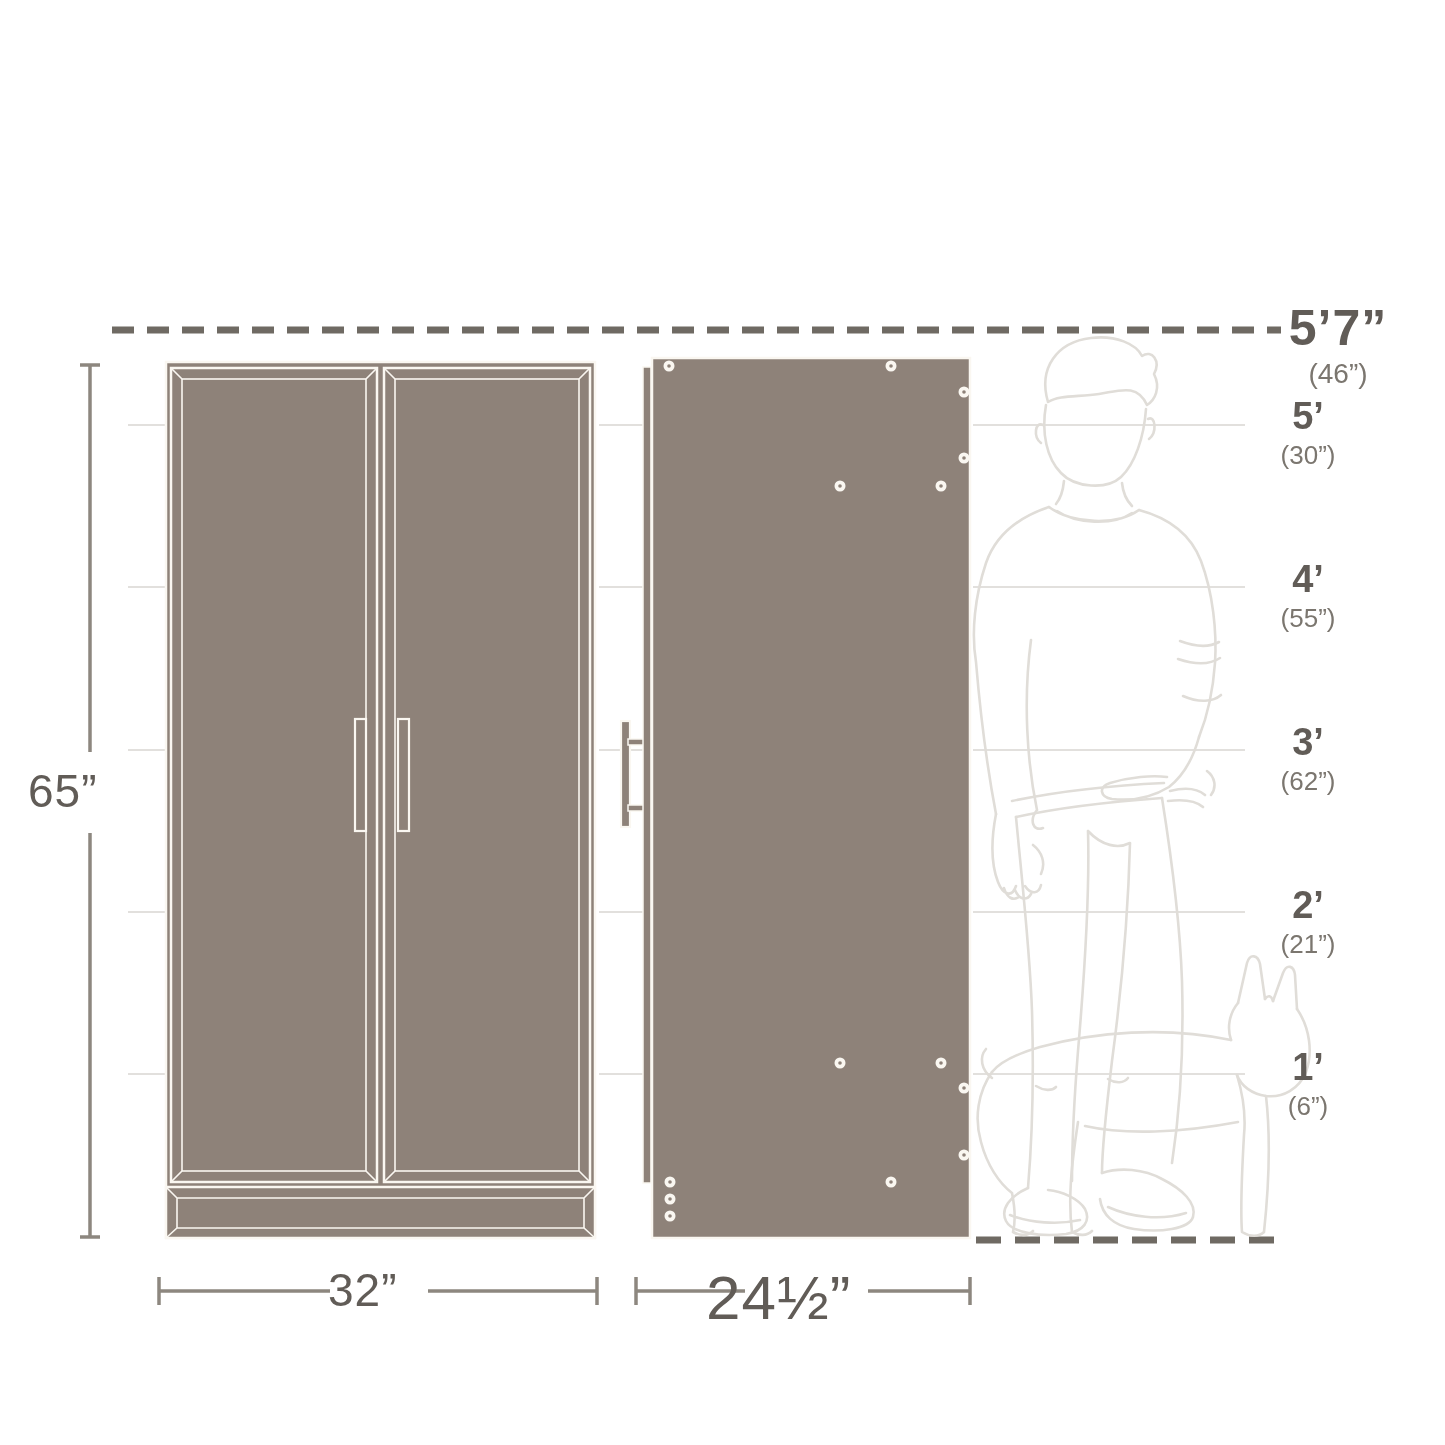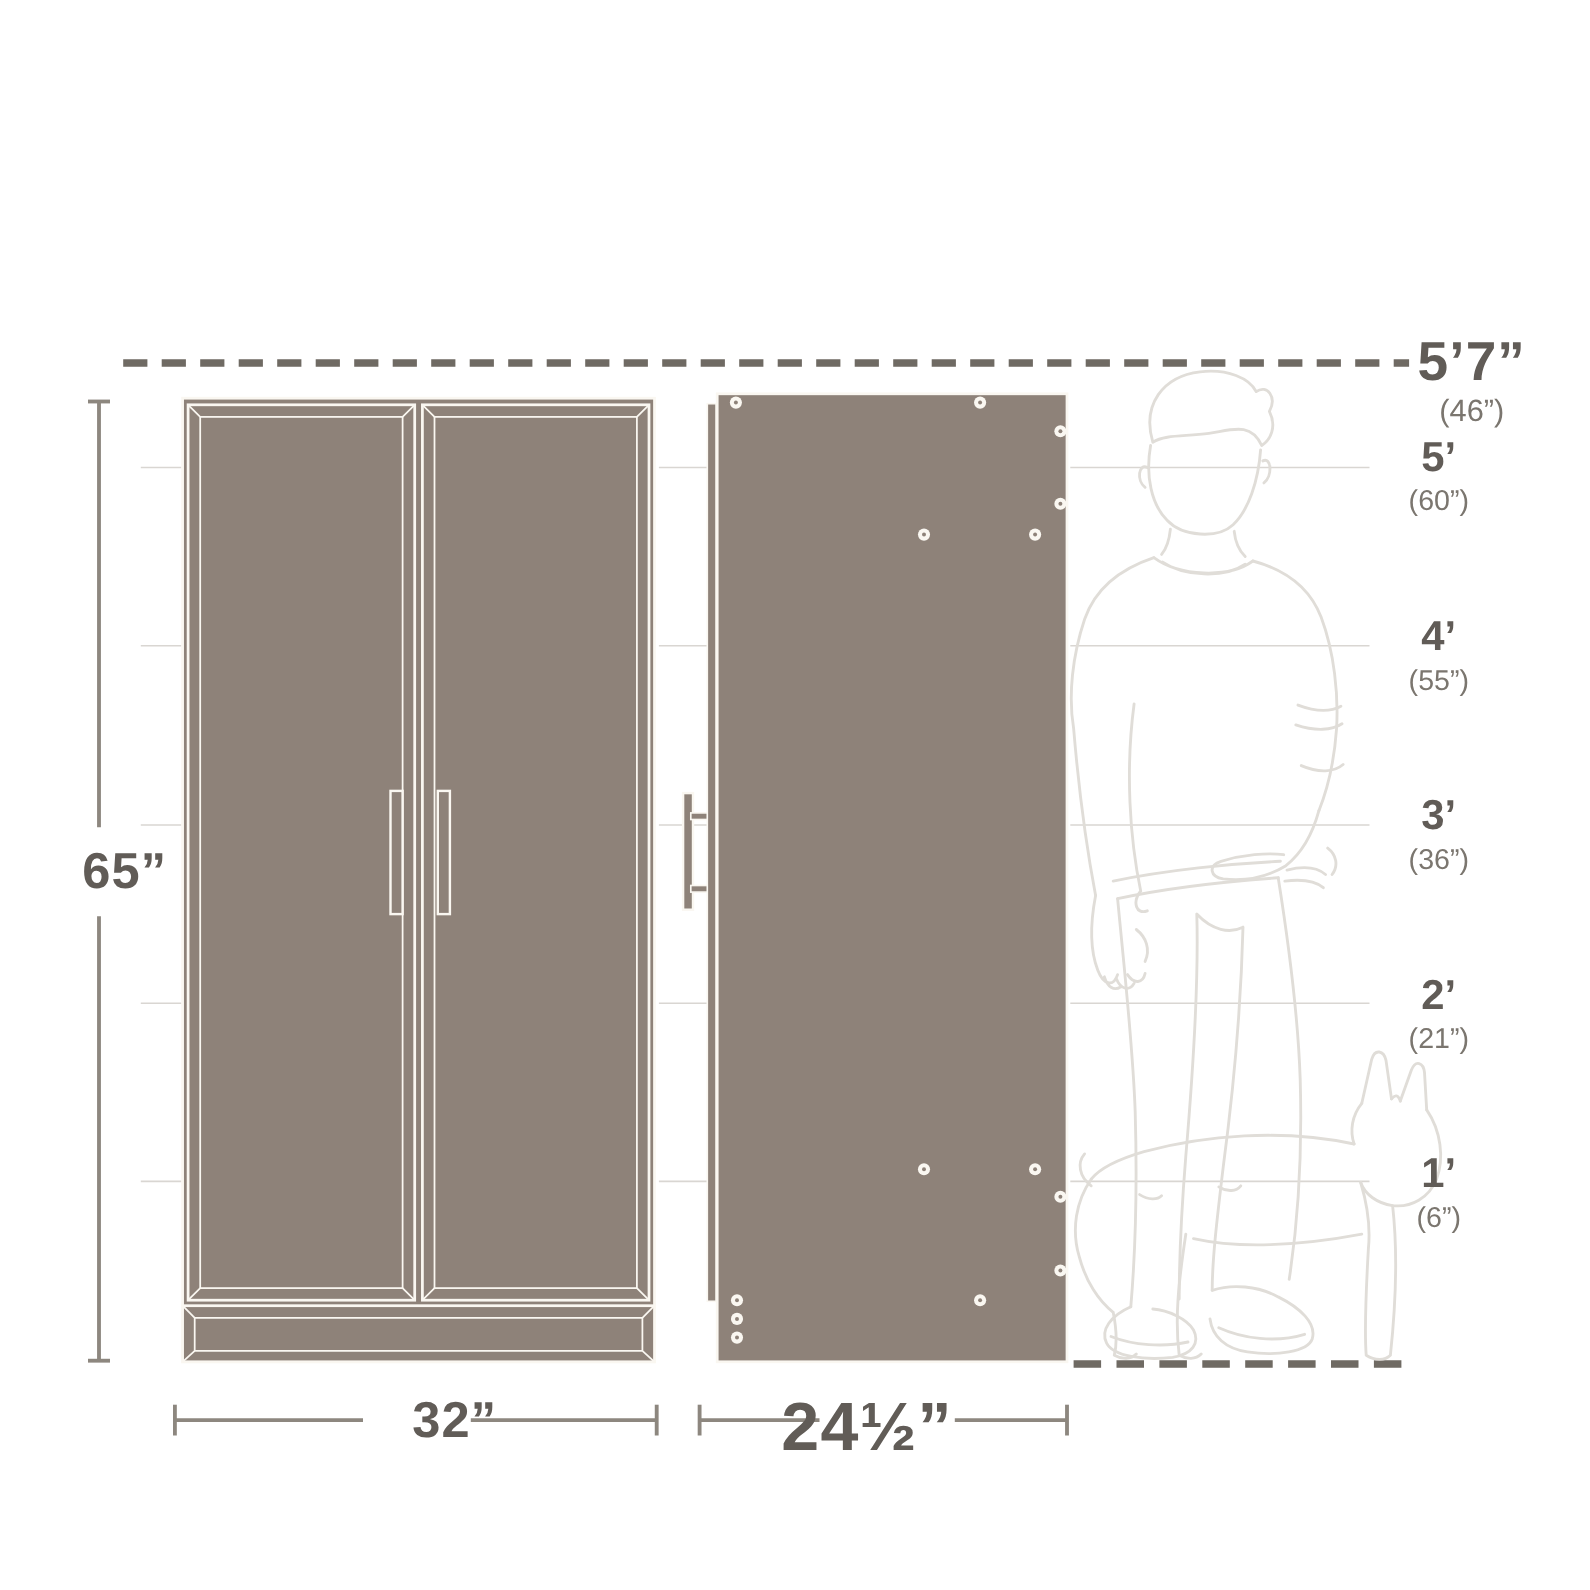--- a/index.html
+++ b/index.html
@@ -5,21 +5,21 @@
   :root{
     --taupe:#8E8279; --outline:#FAF7F1; --dash:#6F6A63; --dim:#8D877F;
     --grid:#D9D6D2; --fig:#E0DDD8; --text_dark:#615C57; --text_sub:#7B766F; --bg:#FFFFFF;
   }
   html,body{margin:0;padding:0;background:var(--bg);}
   .canvas{
     position:relative;width:1445px;height:1445px;background:var(--bg);
     font-family:"Liberation Sans","DejaVu Sans",sans-serif;overflow:hidden;
   }
   .canvas svg{position:absolute;left:0;top:0;}
-  .lbl{position:absolute;color:var(--text_dark);font-weight:bold;text-align:right;line-height:1;}
+  .lbl{position:absolute;color:var(--text_dark);font-weight:normal;text-align:left;line-height:1;}
   .lbl-65{left:28px;top:768px;width:124px;font-size:46px;letter-spacing:1px;}
   .lbl-32{left:328px;top:1267px;width:124px;font-size:46px;letter-spacing:1px;}
   .lbl-24{left:706px;top:1267px;width:160px;font-size:62px;letter-spacing:1px;}
   .marker{position:absolute;width:150px;text-align:center;}
   .marker .ft{display:block;font-weight:bold;color:var(--text_dark);line-height:1;}
   .marker .in{display:block;color:var(--text_sub);font-weight:normal;line-height:1;margin-top:7px;}
   .marker-max{left:1263px;top:303px;}
   .marker-max .ft{font-size:50px;letter-spacing:1px;}
   .marker-max .in{font-size:28px;}
   .marker-5{left:1233px;top:397px;}
@@ -182,29 +182,29 @@
   <div class="lbl lbl-65">65”</div>
   <div class="lbl lbl-32">32”</div>
   <div class="lbl lbl-24">24½”</div>
 
   <div class="marker marker-max">
     <span class="ft">5’7”</span>
     <span class="in">(46”)</span>
   </div>
   <div class="marker marker-std marker-5">
     <span class="ft">5’</span>
-    <span class="in">(60”)</span>
+    <span class="in">(30”)</span>
   </div>
   <div class="marker marker-std marker-4">
     <span class="ft">4’</span>
     <span class="in">(55”)</span>
   </div>
   <div class="marker marker-std marker-3">
     <span class="ft">3’</span>
-    <span class="in">(36”)</span>
+    <span class="in">(62”)</span>
   </div>
   <div class="marker marker-std marker-2">
     <span class="ft">2’</span>
     <span class="in">(21”)</span>
   </div>
   <div class="marker marker-std marker-1">
     <span class="ft">1’</span>
     <span class="in">(6”)</span>
   </div>
 

